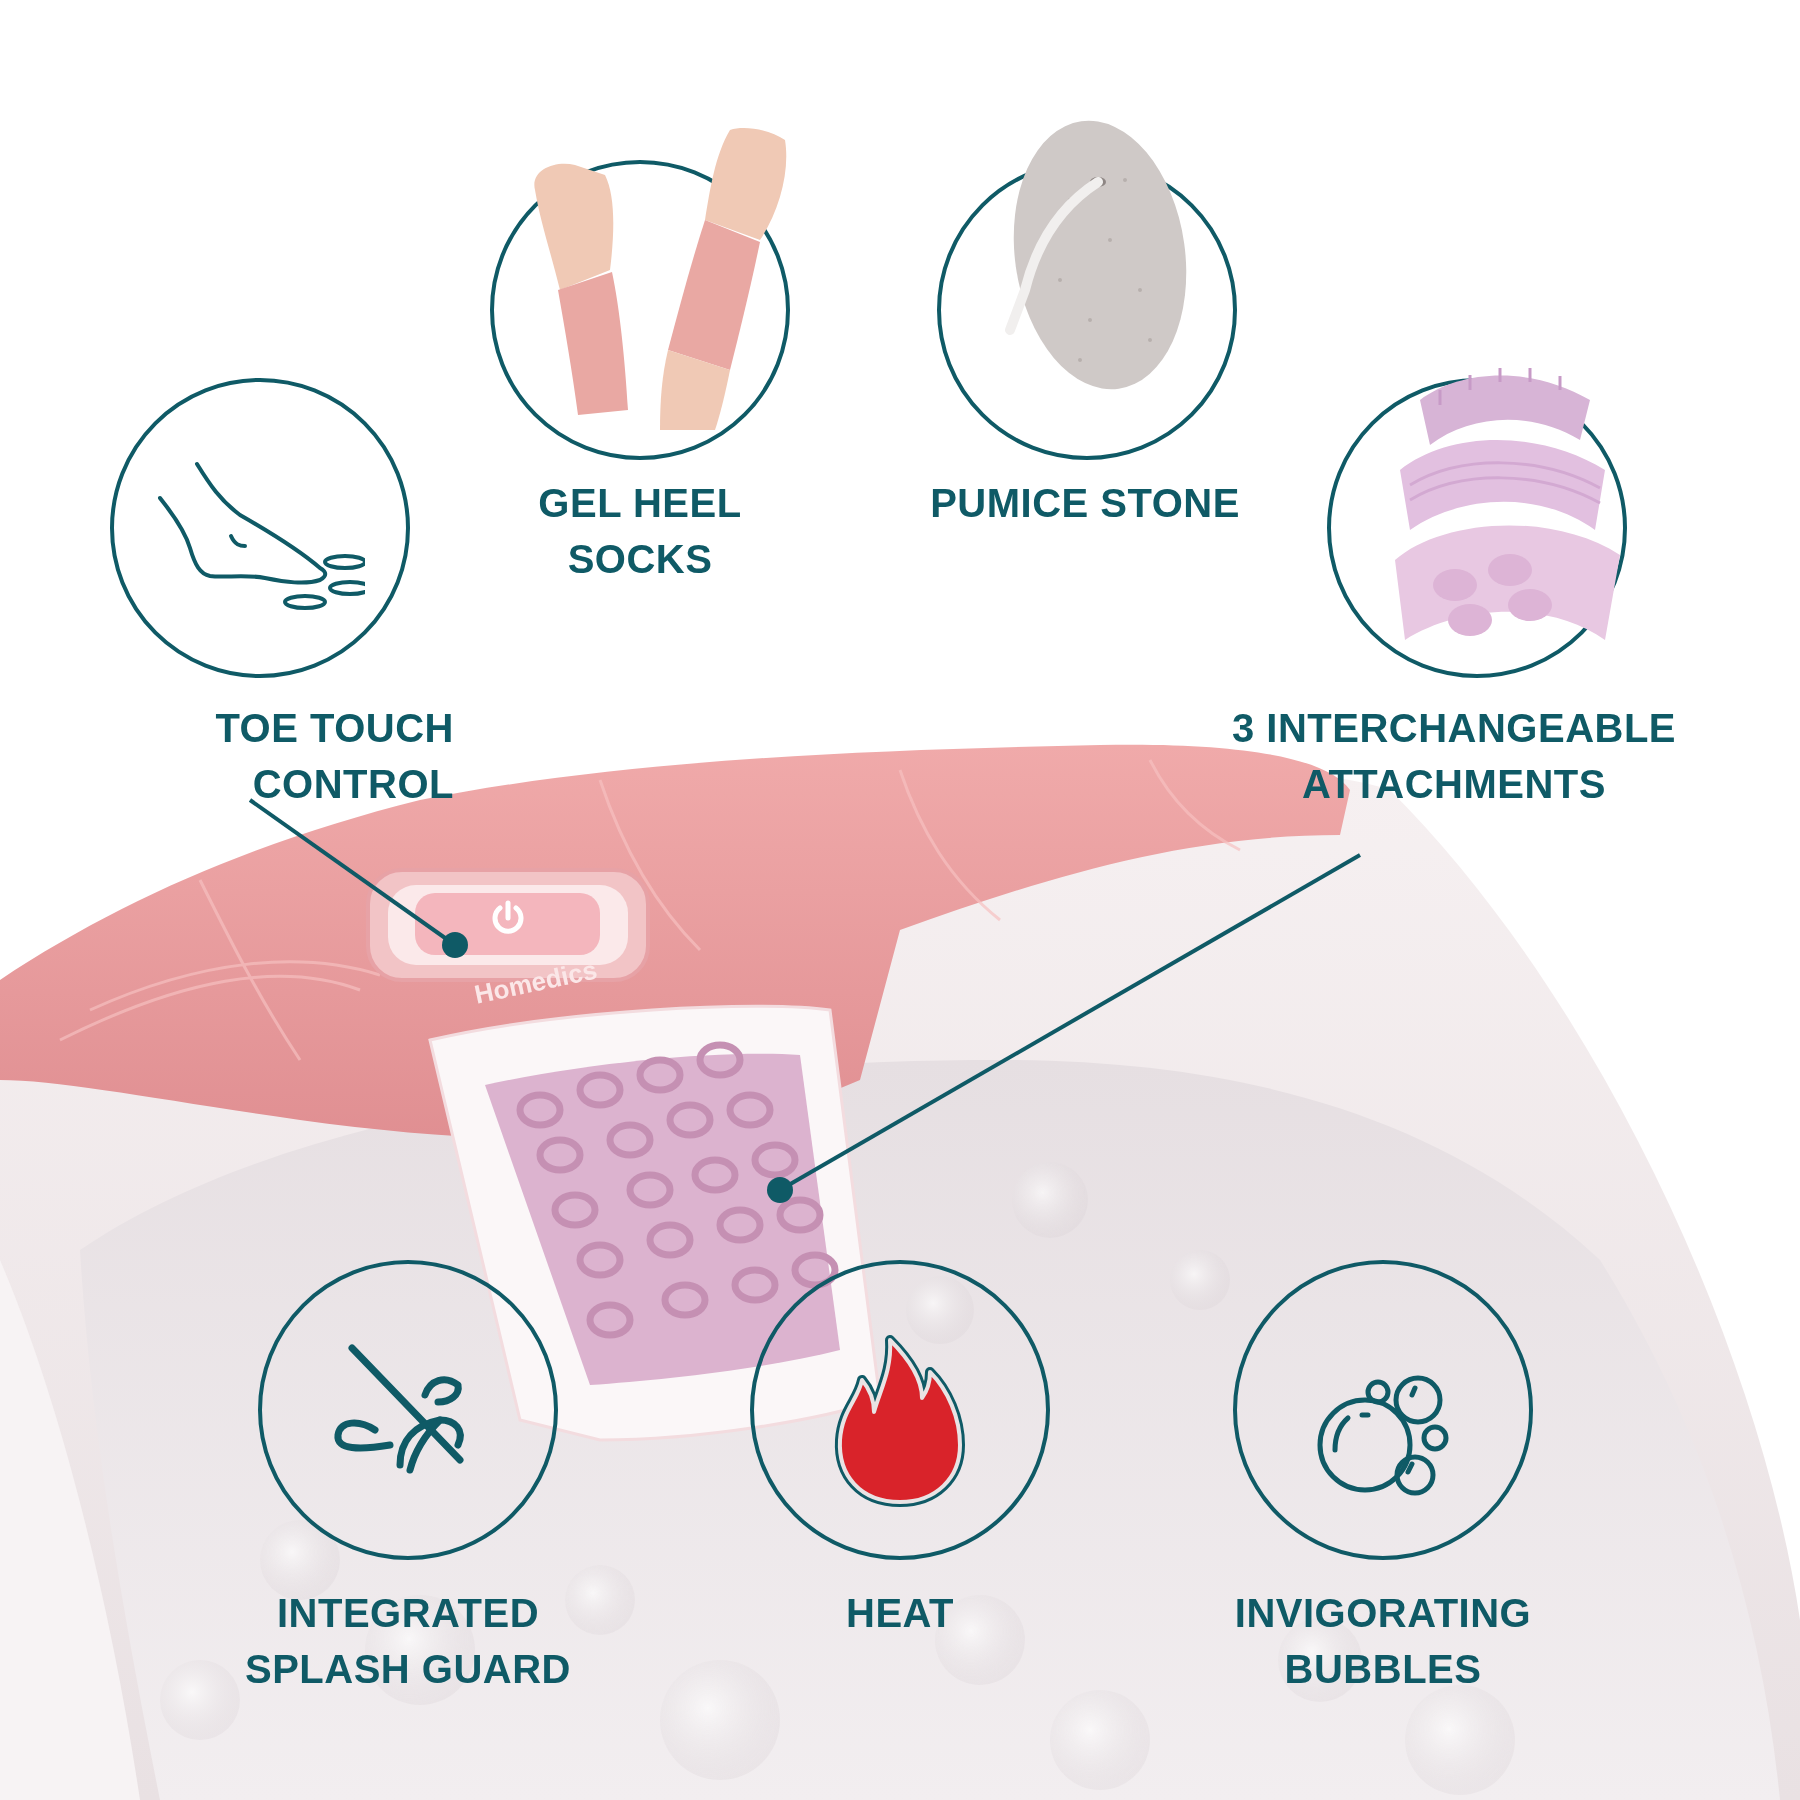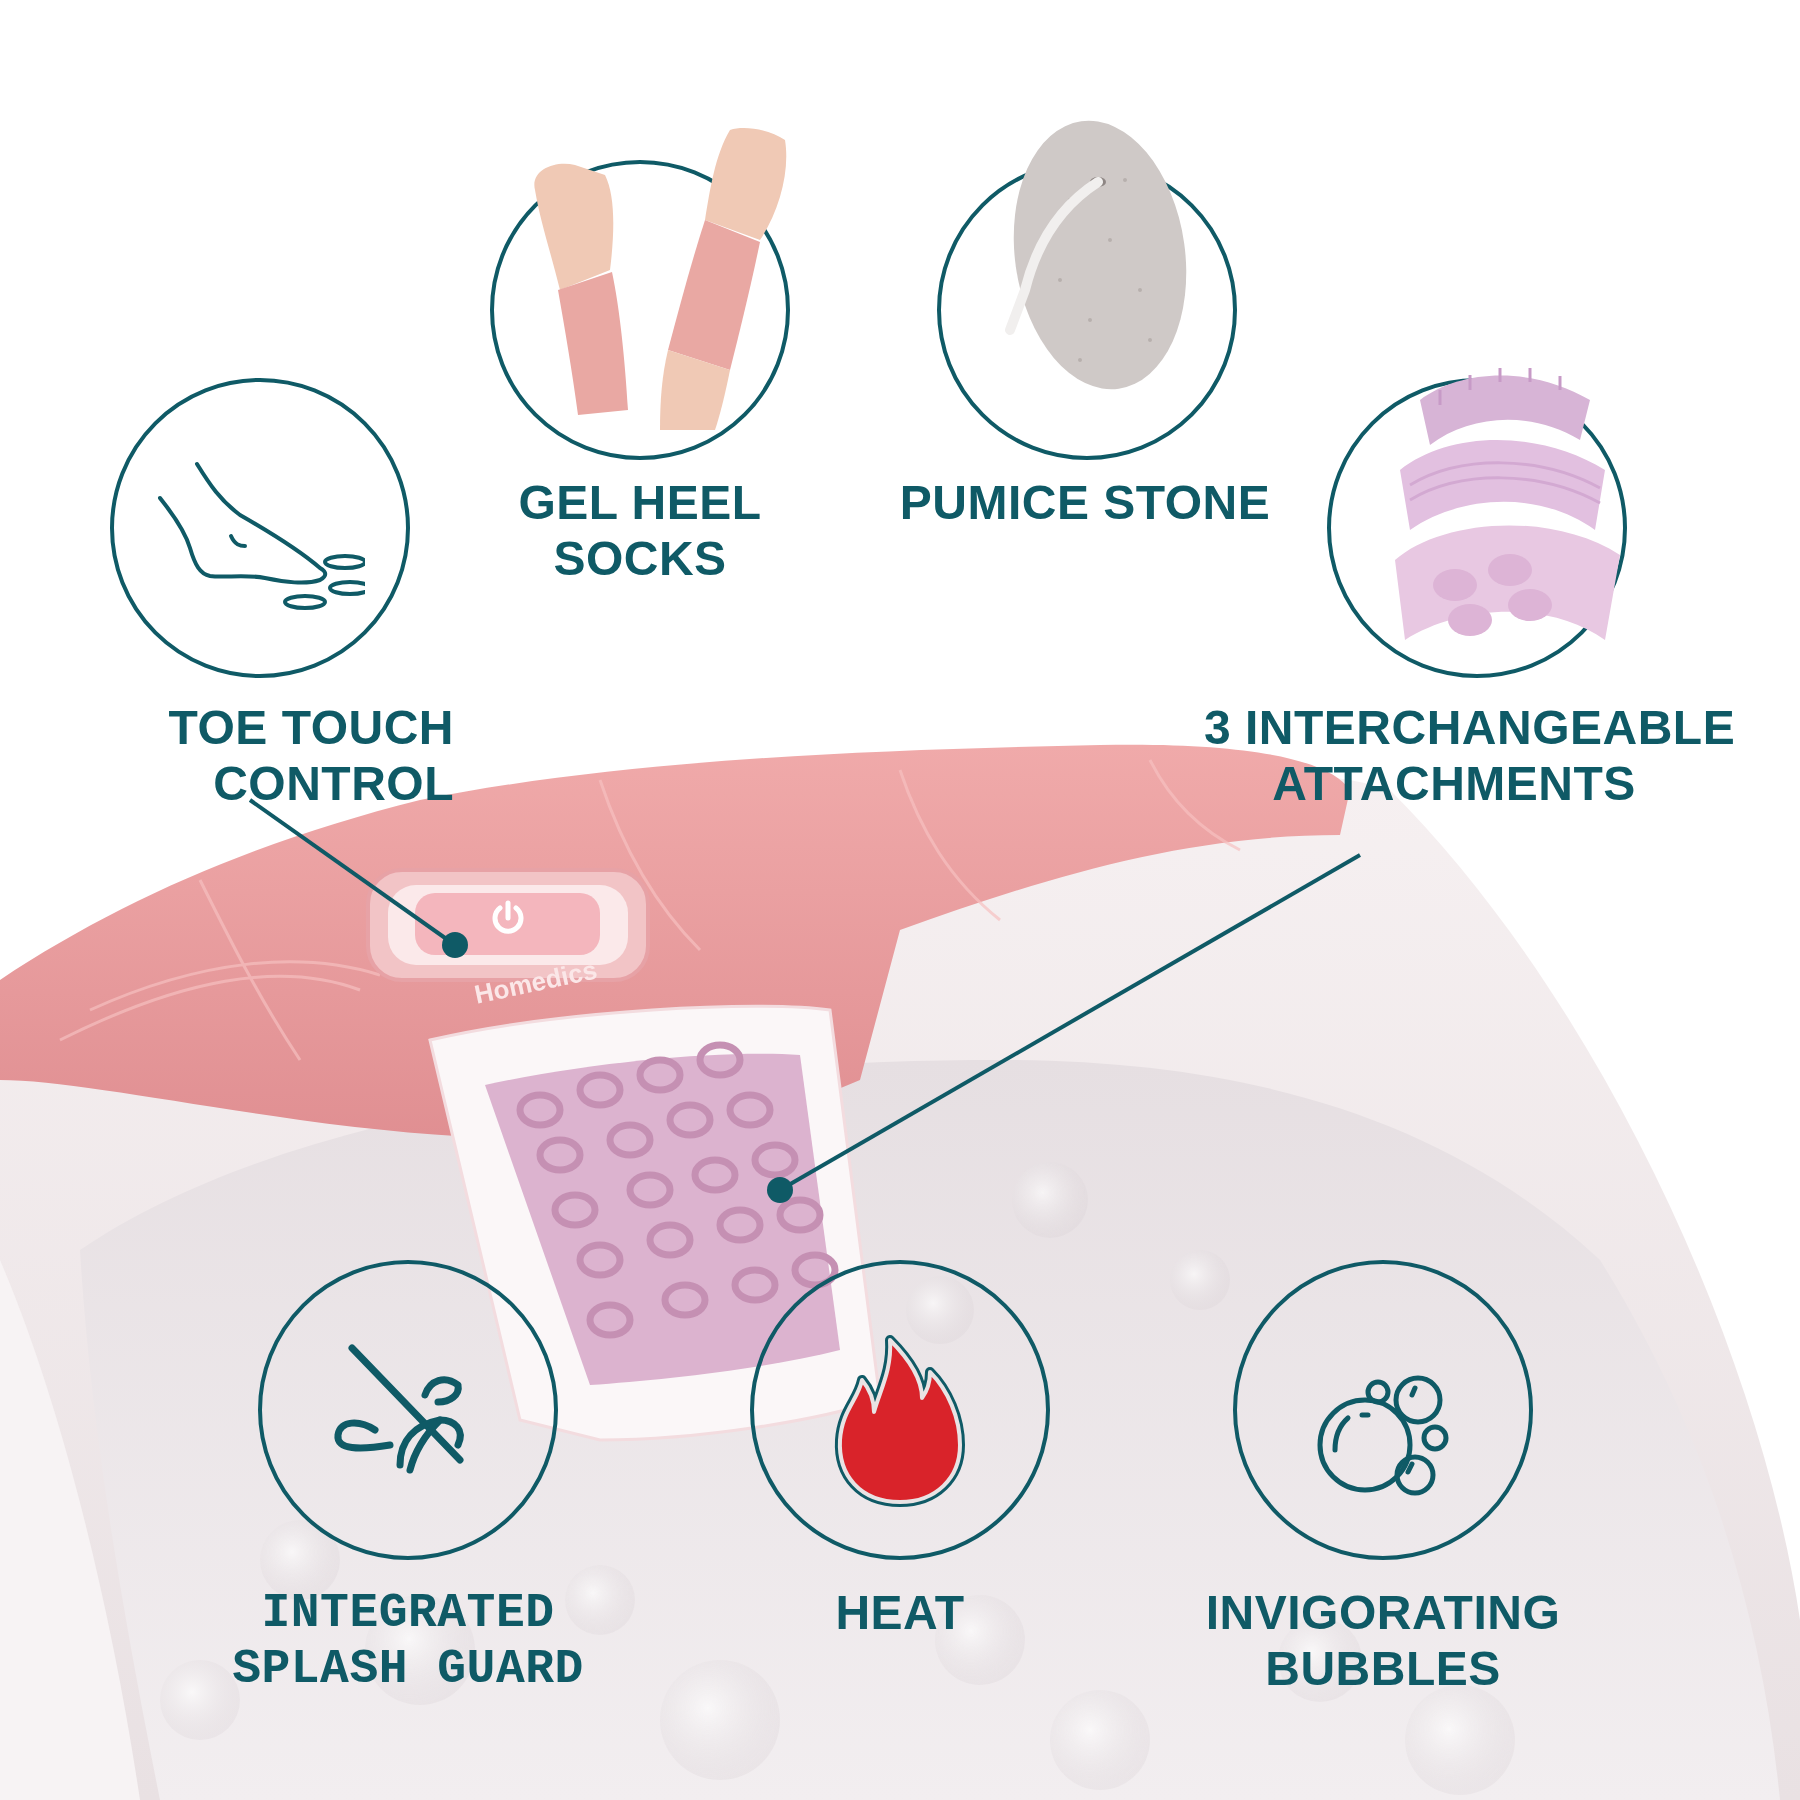--- a/index.html
+++ b/index.html
@@ -1,19 +1,19 @@
 <!DOCTYPE html>
 <html><head>
 <meta charset="utf-8">
 <style>
   html, body { margin:0; padding:0; }
   body { width:1800px; height:1800px; position:relative; overflow:hidden; background:#ffffff;
          font-family:"Liberation Sans", "DejaVu Sans", sans-serif; }
   .abs { position:absolute; }
-  .label { position:absolute; color:#0f5a66; font-weight:700; font-size:48px; line-height:56px;
+  .label { position:absolute; color:#0f5a66; font-weight:700; font-size:40px; line-height:56px;
            text-align:center; letter-spacing:0.5px; white-space:nowrap; }
   .ring { position:absolute; border:4px solid #0f5a66; border-radius:50%; box-sizing:border-box; }
   svg { display:block; }
 </style>
 </head>
 <body>
 
 <div class="abs" style="left:0;top:0;width:1800px;height:1800px;">
   <svg width="1800" height="1800" viewBox="0 0 1800 1800">
     <defs>
@@ -204,21 +204,21 @@
   <svg width="150" height="140" viewBox="0 0 150 140">
     <g fill="none" stroke="#0f5a66" stroke-width="7" stroke-linecap="round" stroke-linejoin="round">
       <line x1="22" y1="8" x2="130" y2="120"></line>
       <path d="M45,90 C30,80 10,80 8,95 C6,110 30,110 60,105"></path>
       <path d="M70,125 C70,100 85,85 110,80 C95,95 85,110 80,130"></path>
       <path d="M95,55 C100,40 115,35 128,45 C130,55 120,62 108,62"></path>
       <path d="M110,80 C125,80 135,90 128,105"></path>
     </g>
   </svg>
 </div>
-<div class="label" style="left:208px;top:1585px;width:400px;font-family:Liberation Mono, monospace;">
+<div class="label" style="left:208px;top:1585px;width:400px;">
   <div>INTEGRATED</div>
   <div>SPLASH GUARD</div>
 </div>
 
 <div class="ring" style="left:750px;top:1260px;width:300px;height:300px;"></div>
 <div class="abs" style="left:830px;top:1320px;width:140px;height:190px;">
   <svg width="140" height="190" viewBox="0 0 140 190">
     <path d="M70,182 C30,182 8,155 10,120 C12,90 28,80 32,60 C42,72 44,82 44,92 C50,70 62,50 60,20 C80,40 92,60 92,78 C98,70 100,60 100,52 C118,70 130,98 130,125 C130,158 106,182 70,182 Z" fill="#d9232a" stroke="#0f5a66" stroke-width="10" stroke-linejoin="round"></path>
     <path d="M70,182 C30,182 8,155 10,120 C12,90 28,80 32,60 C42,72 44,82 44,92 C50,70 62,50 60,20 C80,40 92,60 92,78 C98,70 100,60 100,52 C118,70 130,98 130,125 C130,158 106,182 70,182 Z" fill="#d9232a" stroke="#e9e3e4" stroke-width="4" stroke-linejoin="round"></path>
   </svg>

